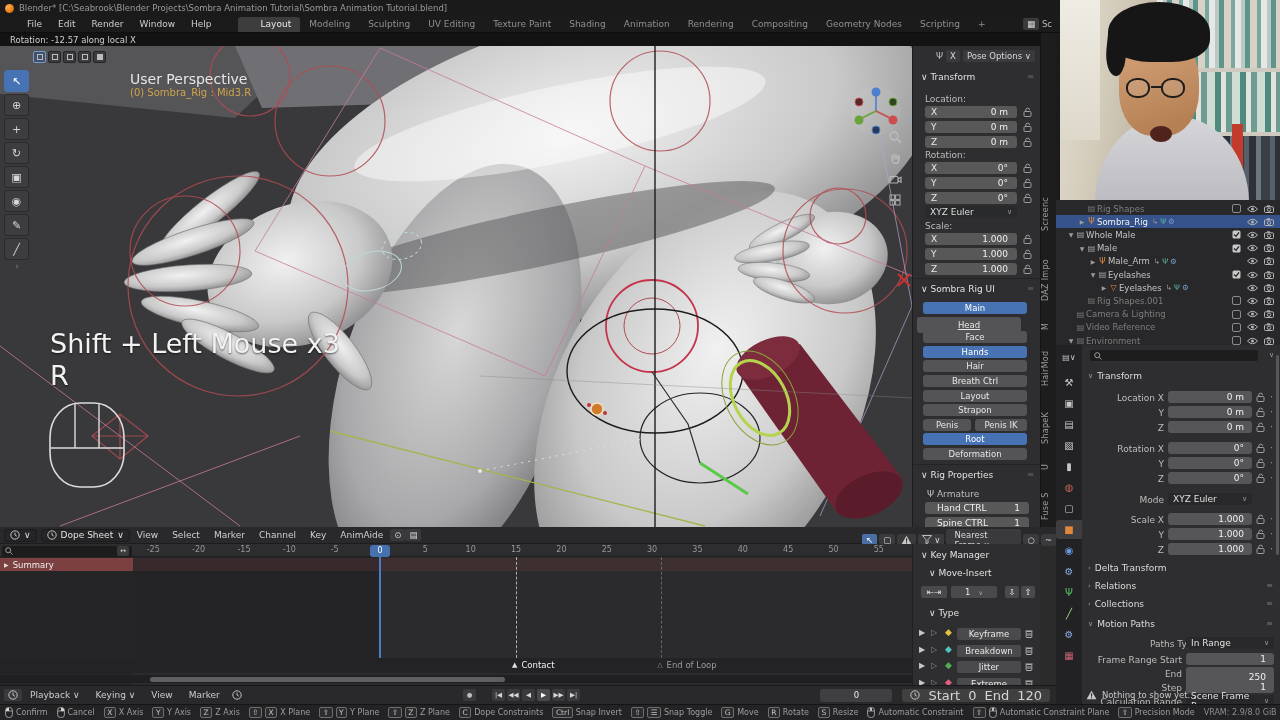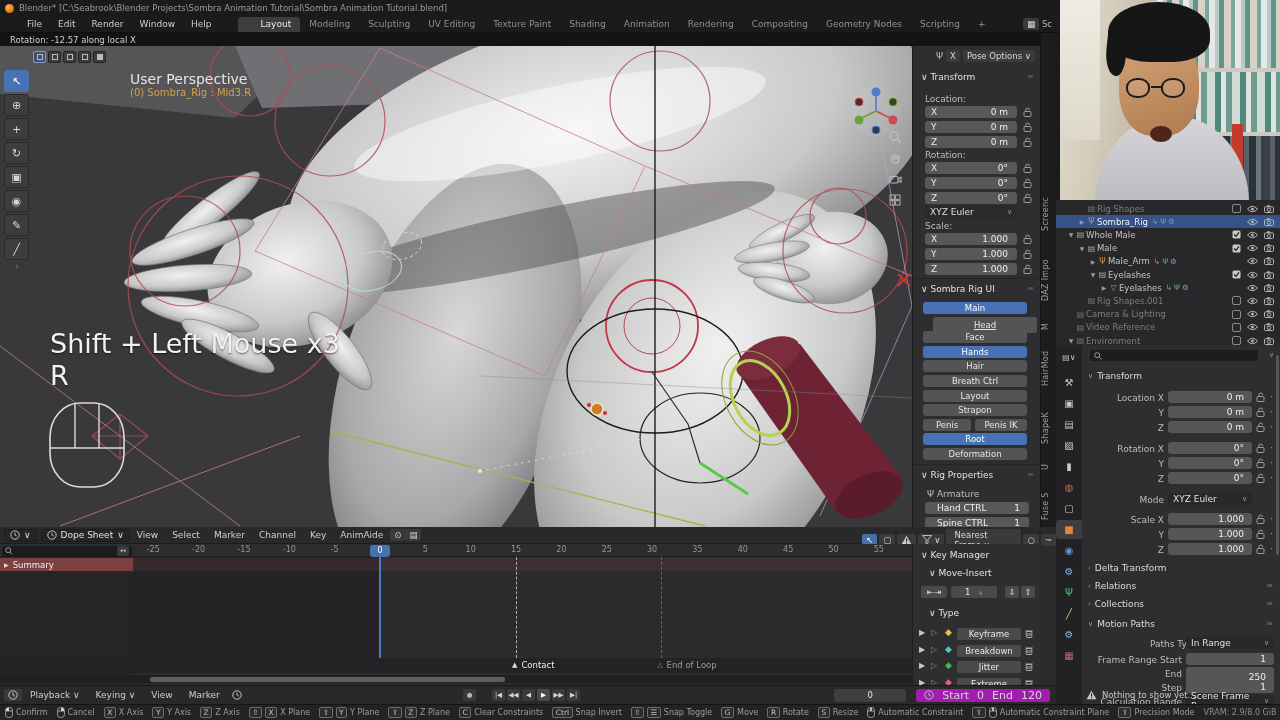--- a/index.html
+++ b/index.html
@@ -111,21 +111,21 @@
   #ds-scroll .thumb{position:absolute;left:150px;top:1.5px;width:355px;height:5px;background:#5f5f62;border-radius:3px;}
   
   #keymgr{position:absolute;left:912px;top:17px;width:128px;height:141px;background:#2e2e30;border-left:1px solid #1f1f20;}
   .km-pill{position:absolute;background:#4a4a4c;border-radius:2px;color:#e8e8e8;height:12px;display:flex;align-items:center;justify-content:center;font-size:8.5px;}
   
   #timelinebar{left:0;top:685px;width:1056px;height:19px;background:#29292b;border-top:1px solid #191919;display:flex;align-items:center;}
   #timelinebar .menu-item{color:#cdcdcd;}
   .tr-btn{width:13px;height:12px;background:#3a3a3c;border-radius:2px;margin:0 1px;color:#d8d8d8;font-size:6.5px;display:flex;align-items:center;justify-content:center;}
   .tr-btn.play{background:#4a4a4d;color:#fff;}
   #frame-field{margin-left:auto;width:72px;height:13px;background:#3f3f41;border-radius:3px;color:#e8e8e8;display:flex;align-items:center;justify-content:center;font-size:8.5px;}
-  #range-pill{display:flex;align-items:center;gap:8px;background:#a21caf;border-radius:3px;height:13px;padding:0 8px;margin:0 6px 0 10px;color:#d5d5d5;font-size:11px;}
+  #range-pill{display:flex;align-items:center;gap:8px;background:#404040;border-radius:3px;height:13px;padding:0 8px;margin:0 6px 0 10px;color:#d5d5d5;font-size:13px;}
   
   #statusbar{left:0;top:704px;width:1280px;height:16px;background:#232325;border-top:1px solid #141414;display:flex;align-items:center;padding:4px 5px;gap:9px;overflow:hidden;}
   .hint{display:flex;align-items:center;gap:3px;color:#9d9d9d;font-size:8px;white-space:nowrap;}
   .key{border:1px solid #6e6e6e;border-radius:2px;color:#c3c3c3;font-size:7.5px;line-height:8px;padding:0.5px 2.5px;background:#2c2c2e;}
   #vram{margin-left:auto;color:#8e8e8e;font-size:8px;white-space:nowrap;padding-right:4px;}
   svg{display:block;}
 </style>
 </head>
 <body>
 
@@ -439,21 +439,21 @@
         <span style="position: absolute; left: 110px; top: 218px;">
           <svg width="9" height="10" viewBox="0 0 9 10">
             <rect x="1" y="4.5" width="7" height="5" rx="1" fill="none" stroke="#9d9d9d"></rect>
             <path d="M2.8,4.5 V3 a1.9,1.9 0 0 1 3.8,0" fill="none" stroke="#9d9d9d"></path>
           </svg>
         </span>
         <div class="sep" style="top: 232px;"></div>
         <div class="panel-title" style="position: absolute; left: 8px; top: 238px;">∨ Sombra Rig UI</div>
         <span style="position: absolute; right: 6px; top: 238px; color: rgb(106, 106, 106); font-size: 8px;">≡</span>
         <div class="rig-btn active" style="position: absolute; left: 10px; top: 256px; width: 104px; height: 12px;">Main</div>
-        <div class="rig-btn" style="position: absolute; left: 20px; top: 270.6px; width: 104px; height: 16px; text-decoration: underline;">Head</div>
+        <div class="rig-btn" style="position: absolute; left: 4px; top: 270.6px; width: 104px; height: 16px; text-decoration: underline;">Head</div>
         <div class="rig-btn" style="position: absolute; left: 10px; top: 285.2px; width: 104px; height: 12px;">Face</div>
         <div class="rig-btn active" style="position: absolute; left: 10px; top: 299.8px; width: 104px; height: 12px;">Hands</div>
         <div class="rig-btn" style="position: absolute; left: 10px; top: 314.4px; width: 104px; height: 12px;">Hair</div>
         <div class="rig-btn" style="position: absolute; left: 10px; top: 329px; width: 104px; height: 12px;">Breath Ctrl</div>
         <div class="rig-btn" style="position: absolute; left: 10px; top: 343.6px; width: 104px; height: 12px;">Layout</div>
         <div class="rig-btn" style="position: absolute; left: 10px; top: 358.2px; width: 104px; height: 12px;">Strapon</div>
         <div class="rig-btn" style="position: absolute; left: 10px; top: 372.8px; width: 48px; height: 12px;">Penis</div>
         <div class="rig-btn" style="position: absolute; left: 62px; top: 372.8px; width: 52px; height: 12px;">Penis IK</div>
         <div class="rig-btn active" style="position: absolute; left: 10px; top: 387.4px; width: 104px; height: 12px;">Root</div>
         <div class="rig-btn" style="position: absolute; left: 10px; top: 402px; width: 104px; height: 12px;">Deformation</div>
@@ -1124,21 +1124,21 @@
         <span class="key">Y</span>
         <span>Y Plane</span>
       </span>
       <span class="hint">
         <span class="key">⇧</span>
         <span class="key">Z</span>
         <span>Z Plane</span>
       </span>
       <span class="hint">
         <span class="key">C</span>
-        <span>Clear Constraints</span>
+        <span>Dope Constraints</span>
       </span>
       <span class="hint">
         <span class="key">Ctrl</span>
         <span>Snap Invert</span>
       </span>
       <span class="hint">
         <span class="key">⇧</span>
         <span class="key">☰</span>
         <span>Snap Toggle</span>
       </span>

